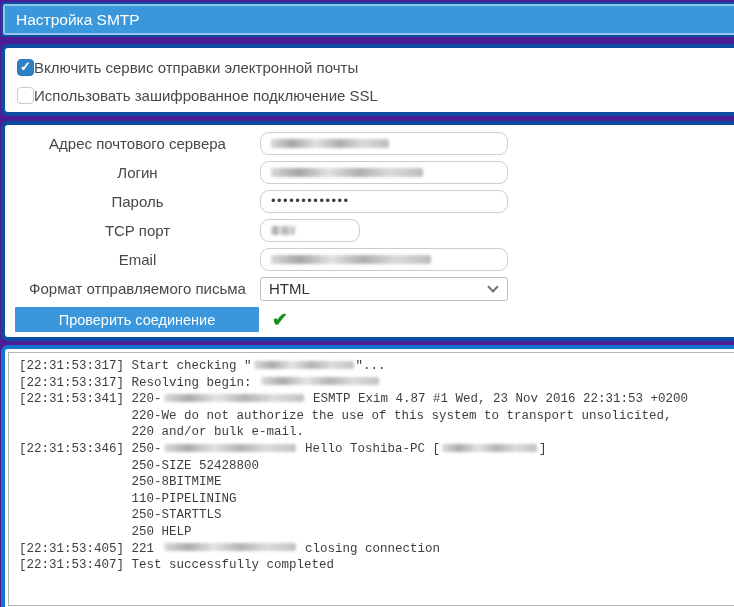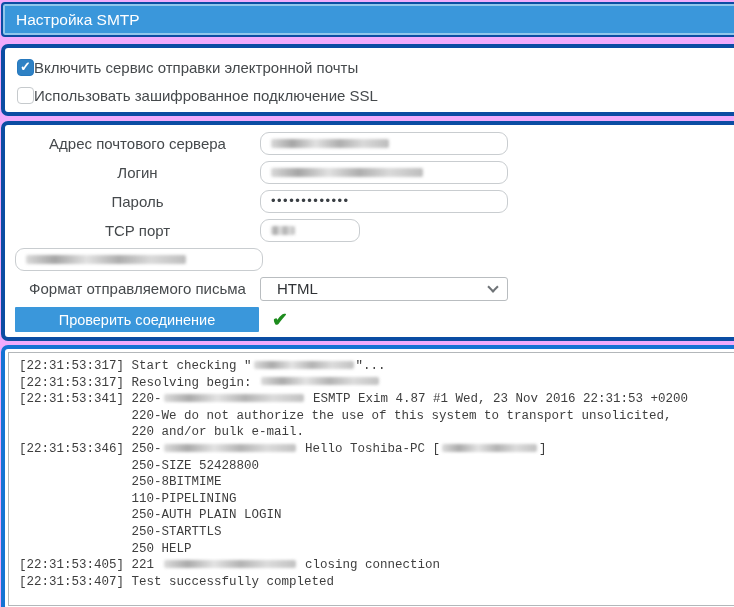--- a/index.html
+++ b/index.html
@@ -1,18 +1,18 @@
 <!DOCTYPE html>
 <html><head>
 <meta charset="utf-8">
 <style>
   * { margin:0; padding:0; box-sizing:border-box; }
   html,body { background:#fff; }
   body { font-family:"Liberation Sans", sans-serif; }
-  .app { position:relative; width:734px; height:607px; overflow:hidden; background:#f0abfc; }
+  .app { position:relative; width:734px; height:607px; overflow:hidden; background:#4c1d95; }
 
   
   .header {
     margin:2px 0 0 1px; width:740px; height:35px;
     background:#3A97DB; border:2px solid #0B4DA3; border-radius:4px;
     box-shadow: inset 0 0 0 2px rgba(255,255,255,0.45);
     display:flex; align-items:center; padding-left:13px;
     color:#fff; font-size:15.5px;
   }
 
@@ -44,21 +44,21 @@
   .tinput.small { width:100px; }
   .redacted {
     height:9px; border-radius:2px; opacity:.8;
     background:linear-gradient(90deg,#cfcfcf 0%,#8f8f8f 18%,#dadada 38%,#9a9a9a 58%,#d0d0d0 78%,#adadad 100%);
     filter:blur(1.6px);
   }
   .pw { font-size:13px; letter-spacing:1.5px; color:#3A3F44; line-height:1; margin-top:-3px; }
   .selectbox {
     width:248px; height:24px; border:1px solid #B9BDC0; border-radius:3px;
     background:#fff; display:flex; align-items:center; justify-content:space-between;
-    padding:0 10px 0 16px; font-size:15px; color:#303336; cursor:pointer;gap:40px;
+    padding:0 10px 0 8px; font-size:15px; color:#303336; cursor:pointer;gap:40px;
   }
   .chev {
     width:8px; height:8px; border-right:2px solid #6F7377; border-bottom:2px solid #6F7377;
     transform:rotate(45deg); margin-top:-4px; flex:0 0 auto;
   }
   .btn-row { height:31px; display:flex; align-items:center; margin-top:1px; }
   .test-btn {
     width:244px; height:25px; background:#3A97DB; border:none; border-radius:1px;
     color:#fff; font-size:14.5px; font-family:"Liberation Sans", sans-serif; cursor:pointer;
   }
@@ -122,20 +122,21 @@
         <span class="pw">•••••••••••••</span>
       </div>
     </div>
     <div class="form-row">
       <span class="form-label">TCP порт</span>
       <div class="tinput small">
         <div class="redacted" style="width:24px"></div>
       </div>
     </div>
     <div class="form-row">
+      <span class="form-label">Email</span>
       <div class="tinput">
         <div class="redacted" style="width:160px"></div>
       </div>
     </div>
     <div class="form-row">
       <span class="form-label">Формат отправляемого письма</span>
       <div class="selectbox">
         <span>HTML</span>
         <span class="chev"></span>
       </div>
@@ -150,21 +151,20 @@
     <div class="log-box" id="log-box">
         <div class="log-line"><span>[22:31:53:317] Start checking "</span><span class="redacted-inline" style="width: 100px;"></span><span>"...</span></div>
         <div class="log-line"><span>[22:31:53:317] Resolving begin: </span><span class="redacted-inline" style="width: 118px;"></span></div>
         <div class="log-line"><span>[22:31:53:341] 220-</span><span class="redacted-inline" style="width: 140px;"></span><span> ESMTP Exim 4.87 #1 Wed, 23 Nov 2016 22:31:53 +0200</span></div>
         <div class="log-line"><span>               220-We do not authorize the use of this system to transport unsolicited,</span></div>
         <div class="log-line"><span>               220 and/or bulk e-mail.</span></div>
         <div class="log-line"><span>[22:31:53:346] 250-</span><span class="redacted-inline" style="width: 132px;"></span><span> Hello Toshiba-PC [</span><span class="redacted-inline" style="width: 95px;"></span><span>]</span></div>
         <div class="log-line"><span>               250-SIZE 52428800</span></div>
         <div class="log-line"><span>               250-8BITMIME</span></div>
         <div class="log-line"><span>               110-PIPELINING</span></div>
-        <div class="log-line"><span>               250-AUTH PLAIN LOGIN</span></div>
         <div class="log-line"><span>               250-STARTTLS</span></div>
         <div class="log-line"><span>               250 HELP</span></div>
         <div class="log-line"><span>[22:31:53:405] 221 </span><span class="redacted-inline" style="width: 132px;"></span><span> closing connection</span></div>
         <div class="log-line"><span>[22:31:53:407] Test successfully completed</span></div>
       </div>
   </div>
 
 </div>
 
 </body></html>

